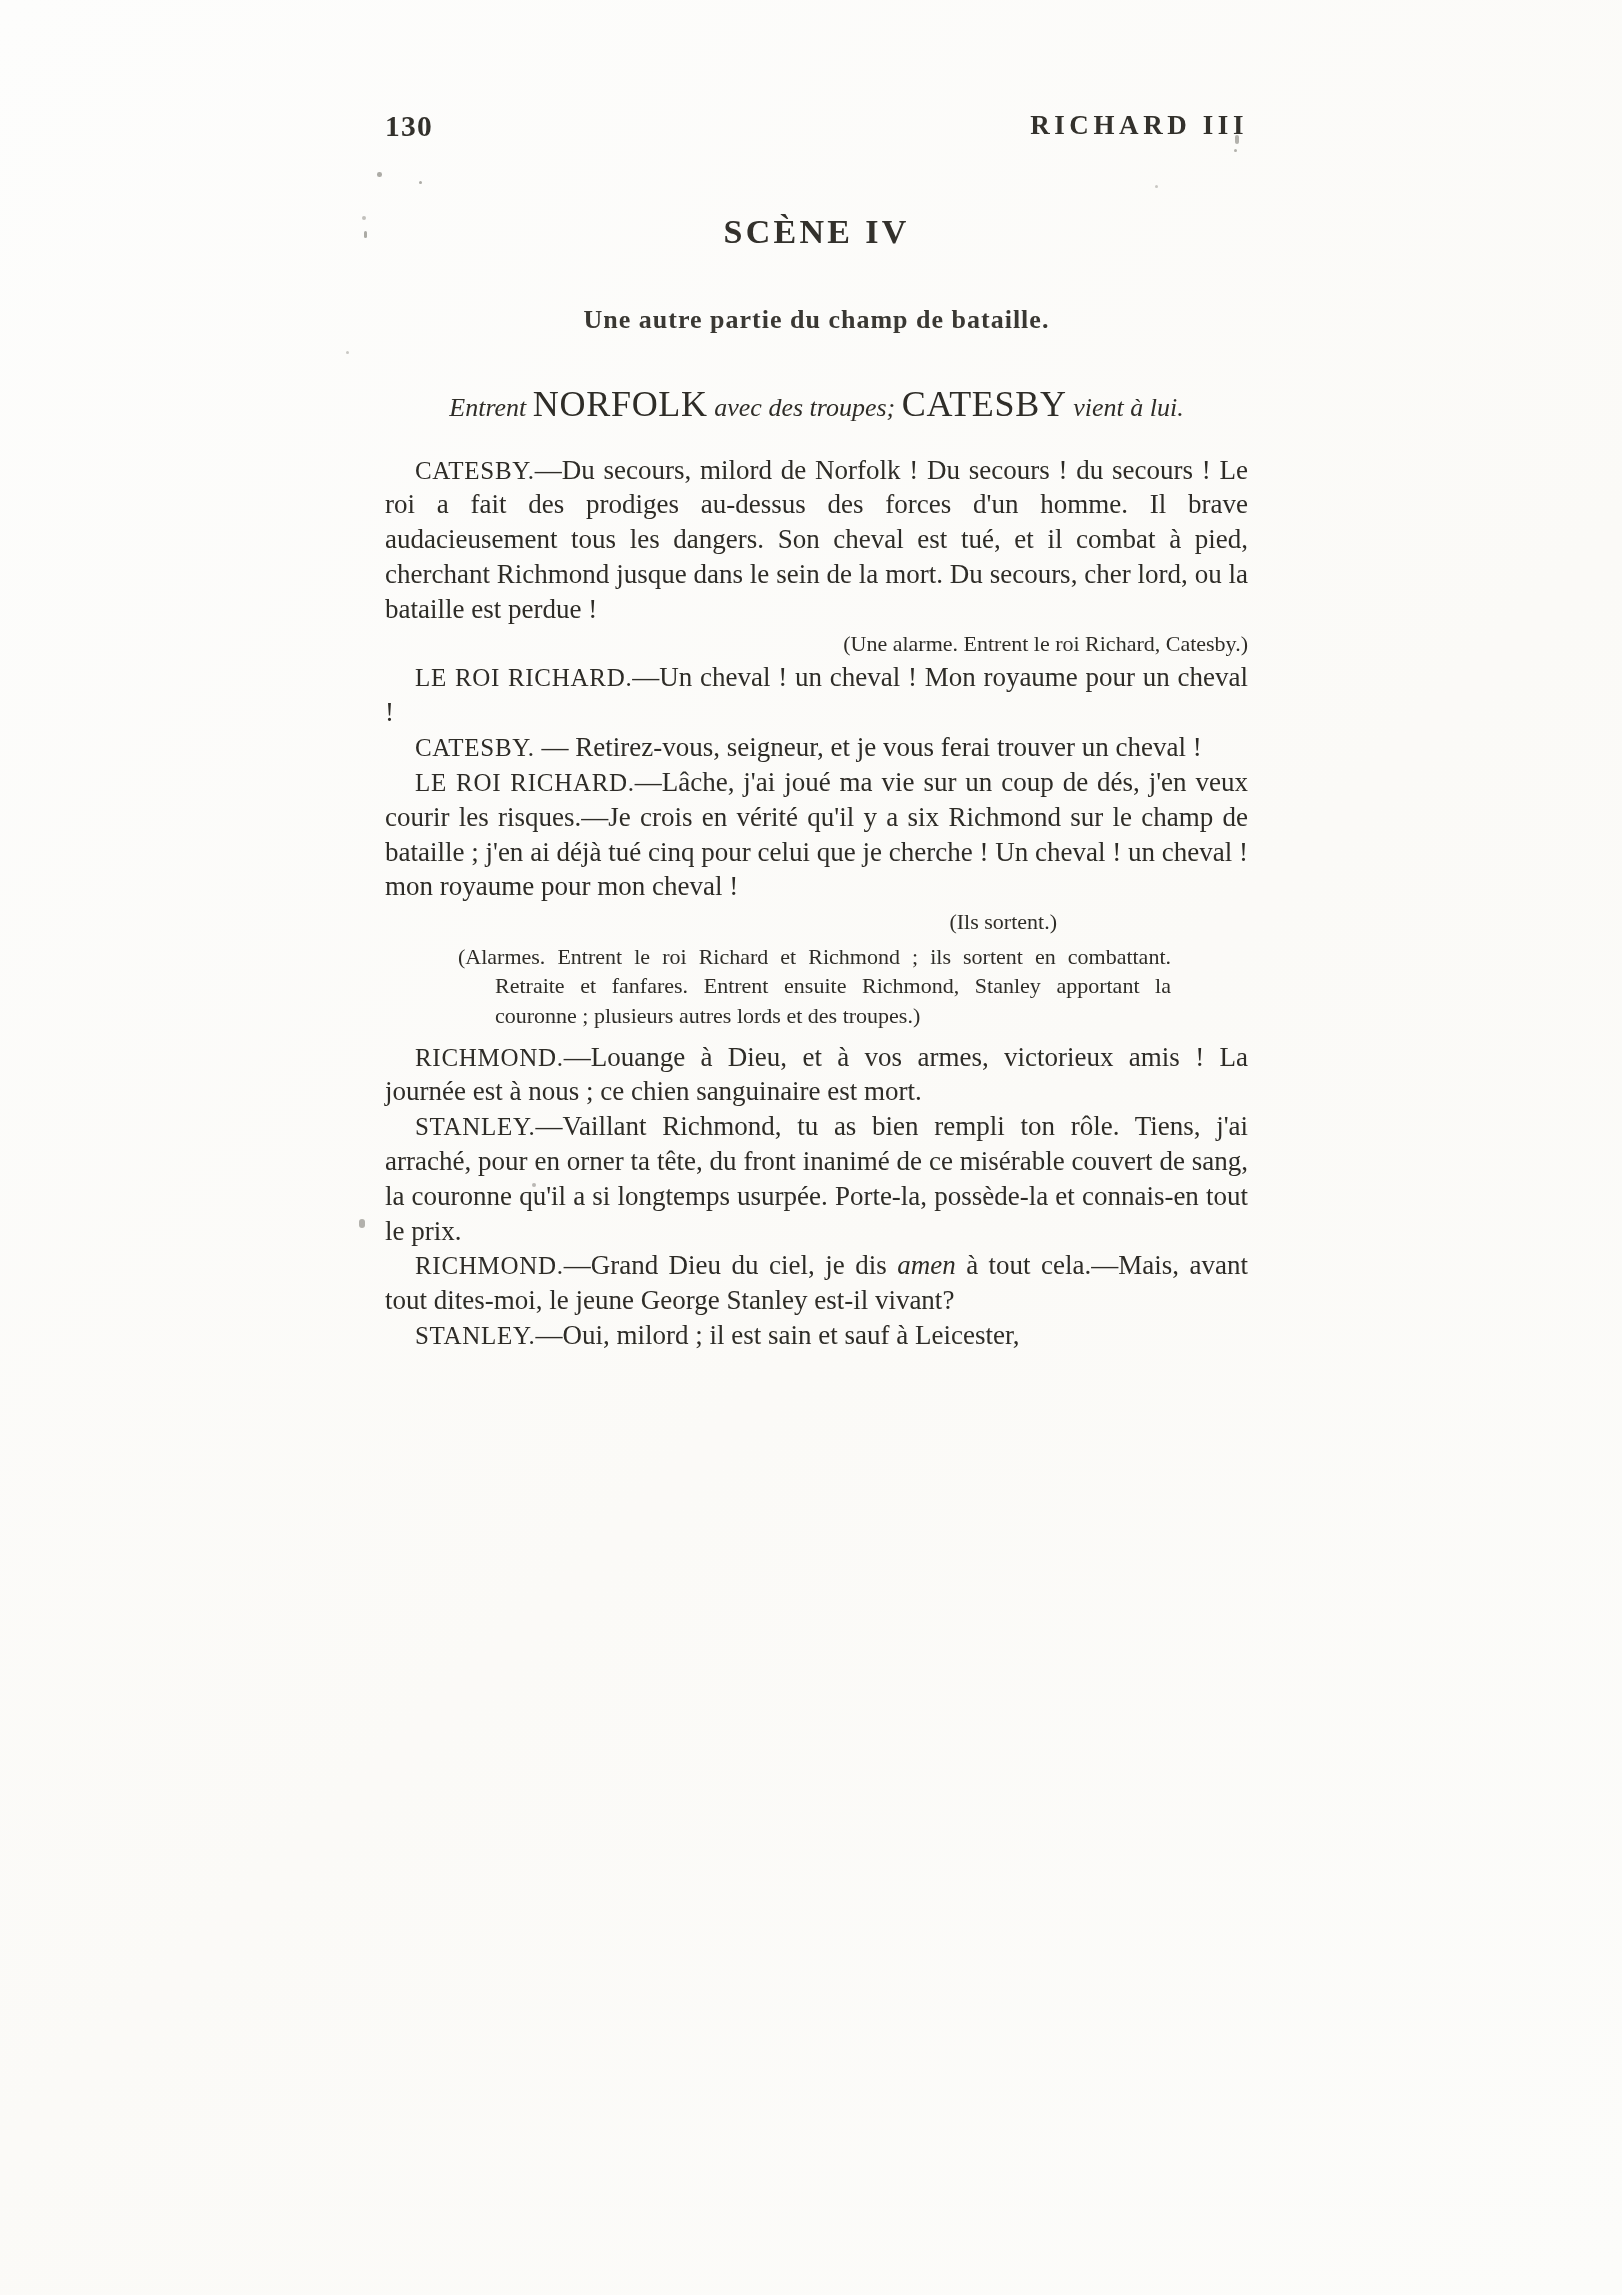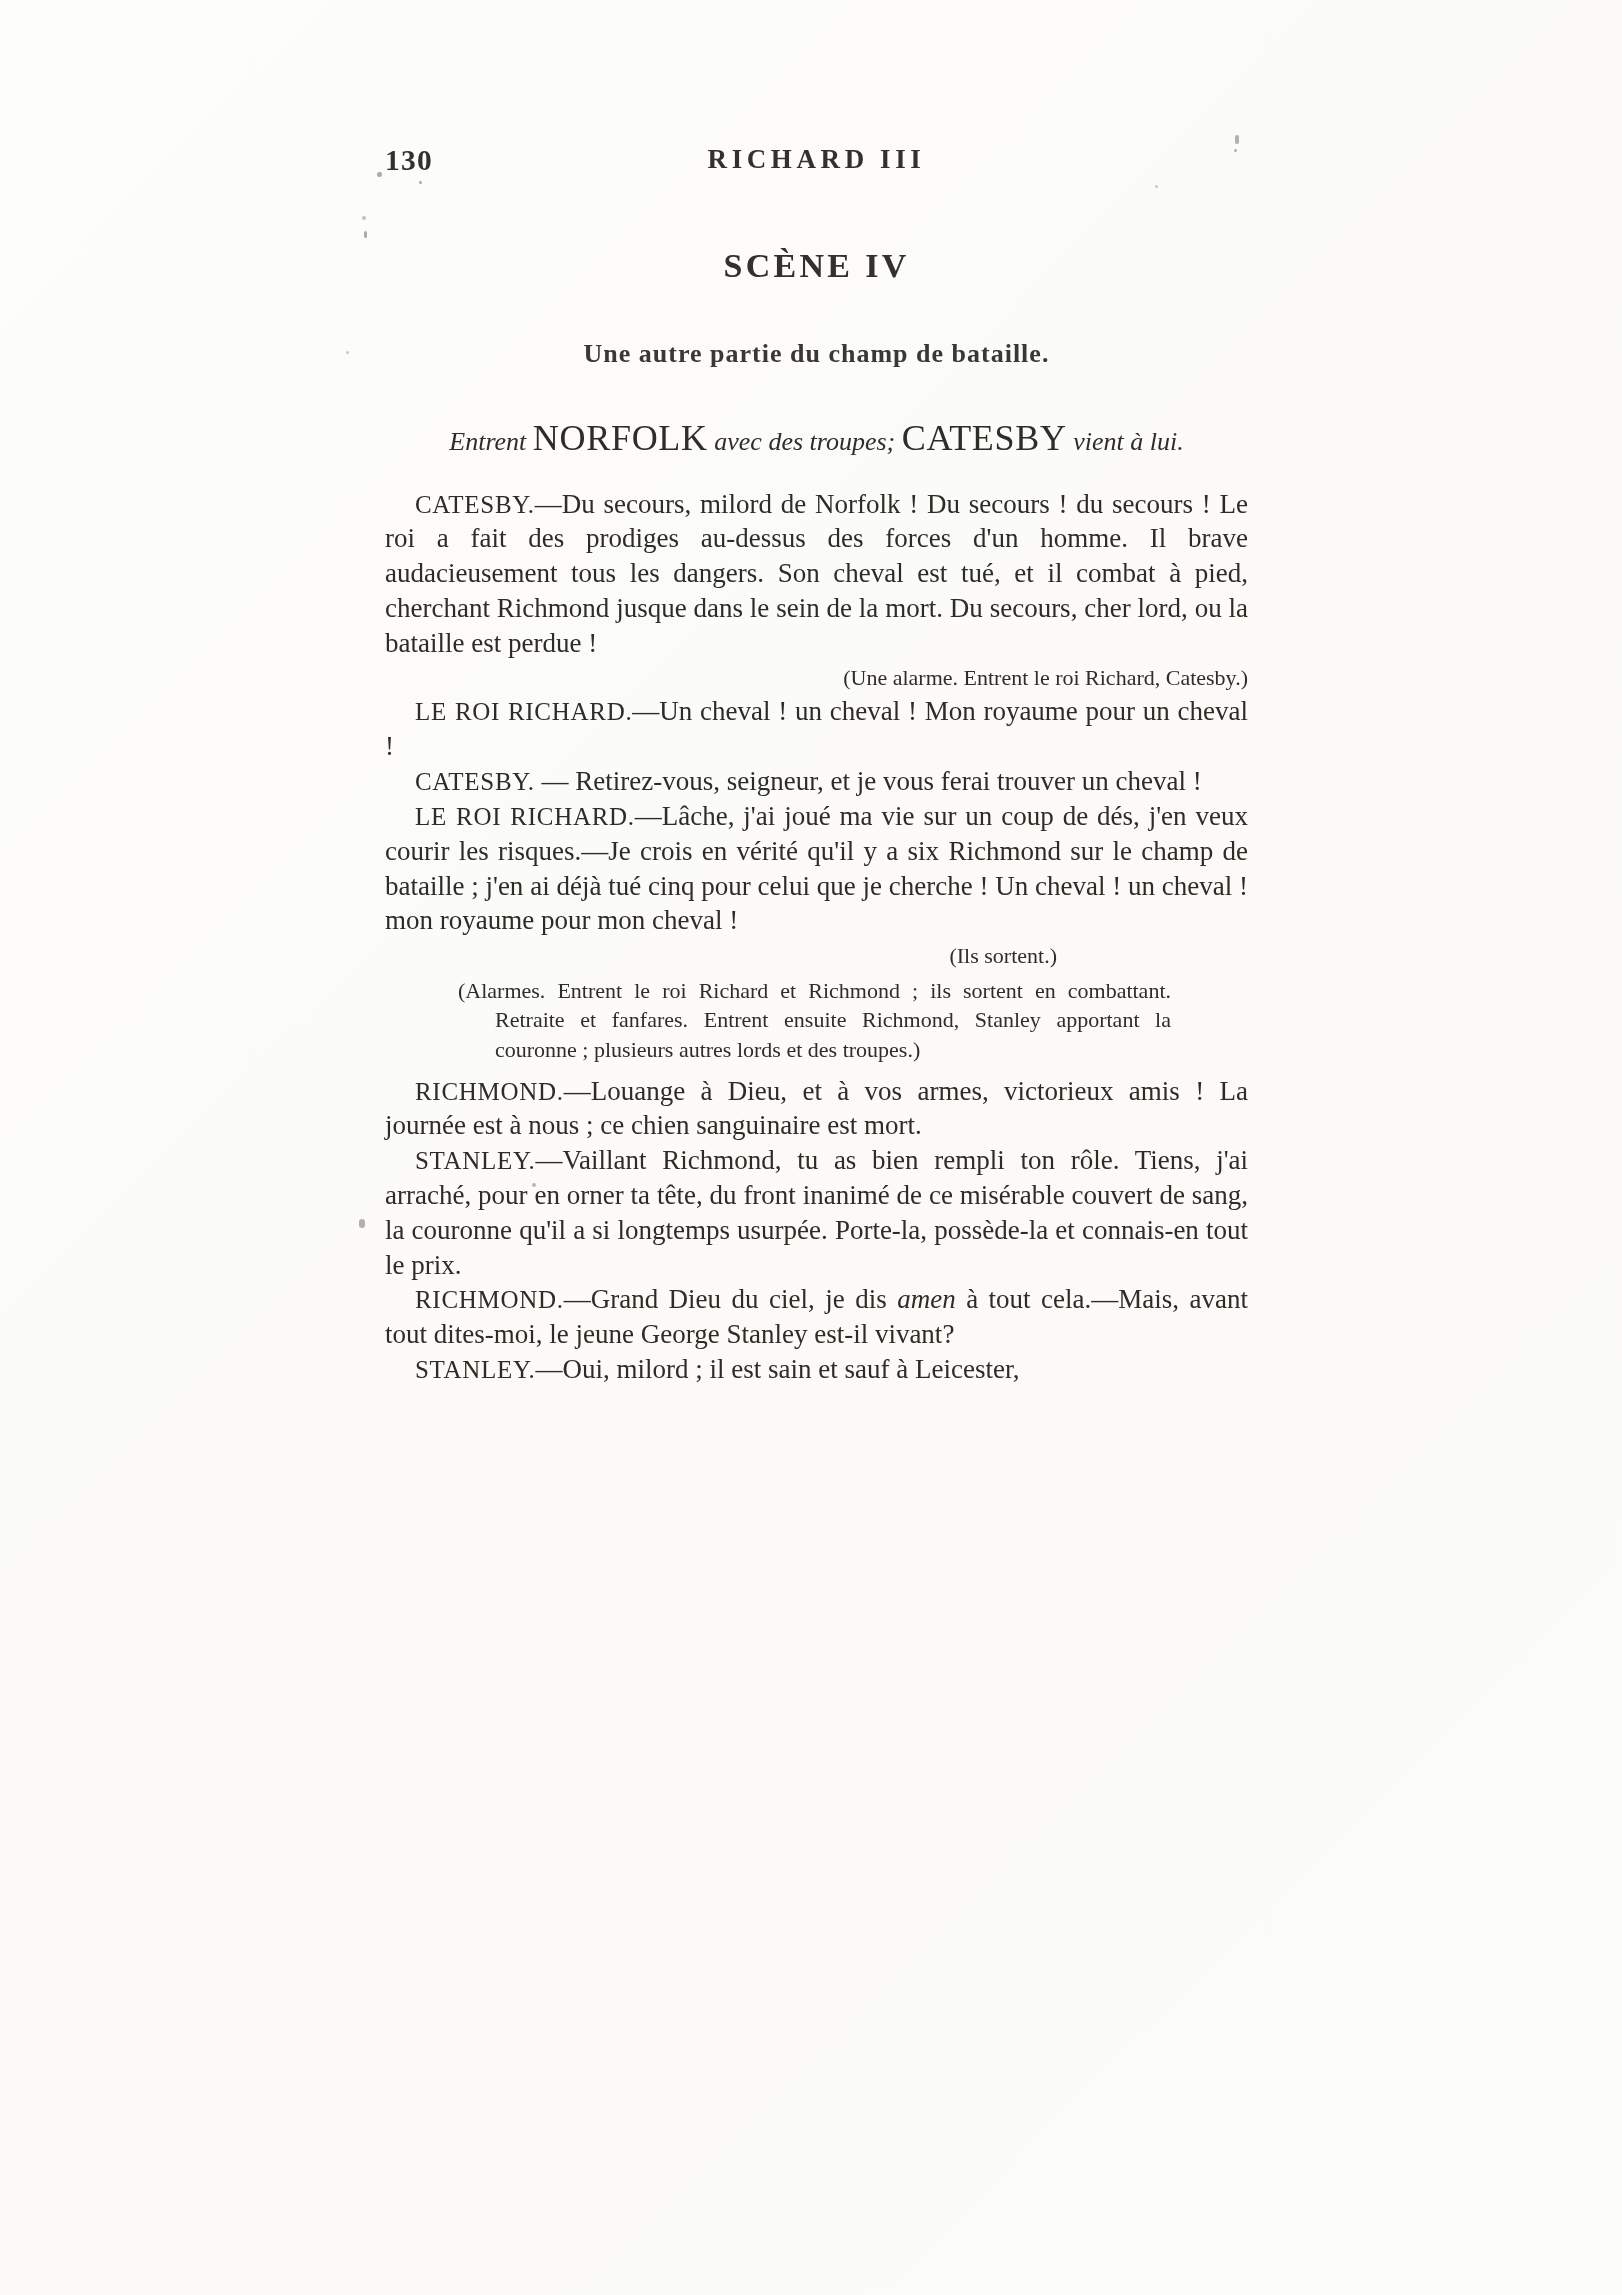--- a/index.html
+++ b/index.html
@@ -14,38 +14,37 @@
     background: linear-gradient(135deg, #fdfdfc 0%, #fbfaf7 55%, #fcfcfa 100%);
     font-family: "Liberation Serif", "DejaVu Serif", serif;
     color: #33312c;
     overflow: hidden;
   }
   .content {
     position: absolute;
     left: 385px;
     top: 110px;
     width: 863px;
-    margin-top: 34px;
   }
 
   
   .header {
     position: relative;
     height: 39px;
   }
   .page-number {
     position: absolute;
     left: 0;
     top: 0;
     font-size: 29.5px;
     font-weight: bold;
     letter-spacing: 1.3px;
   }
   .running-title {
-    text-align: center;
+    text-align: right;
     font-size: 27px;
     font-weight: bold;
     letter-spacing: 4.6px;
   }
 
   
   .scene-title {
     margin-top: 64px;
     text-align: center;
     font-size: 34px;

